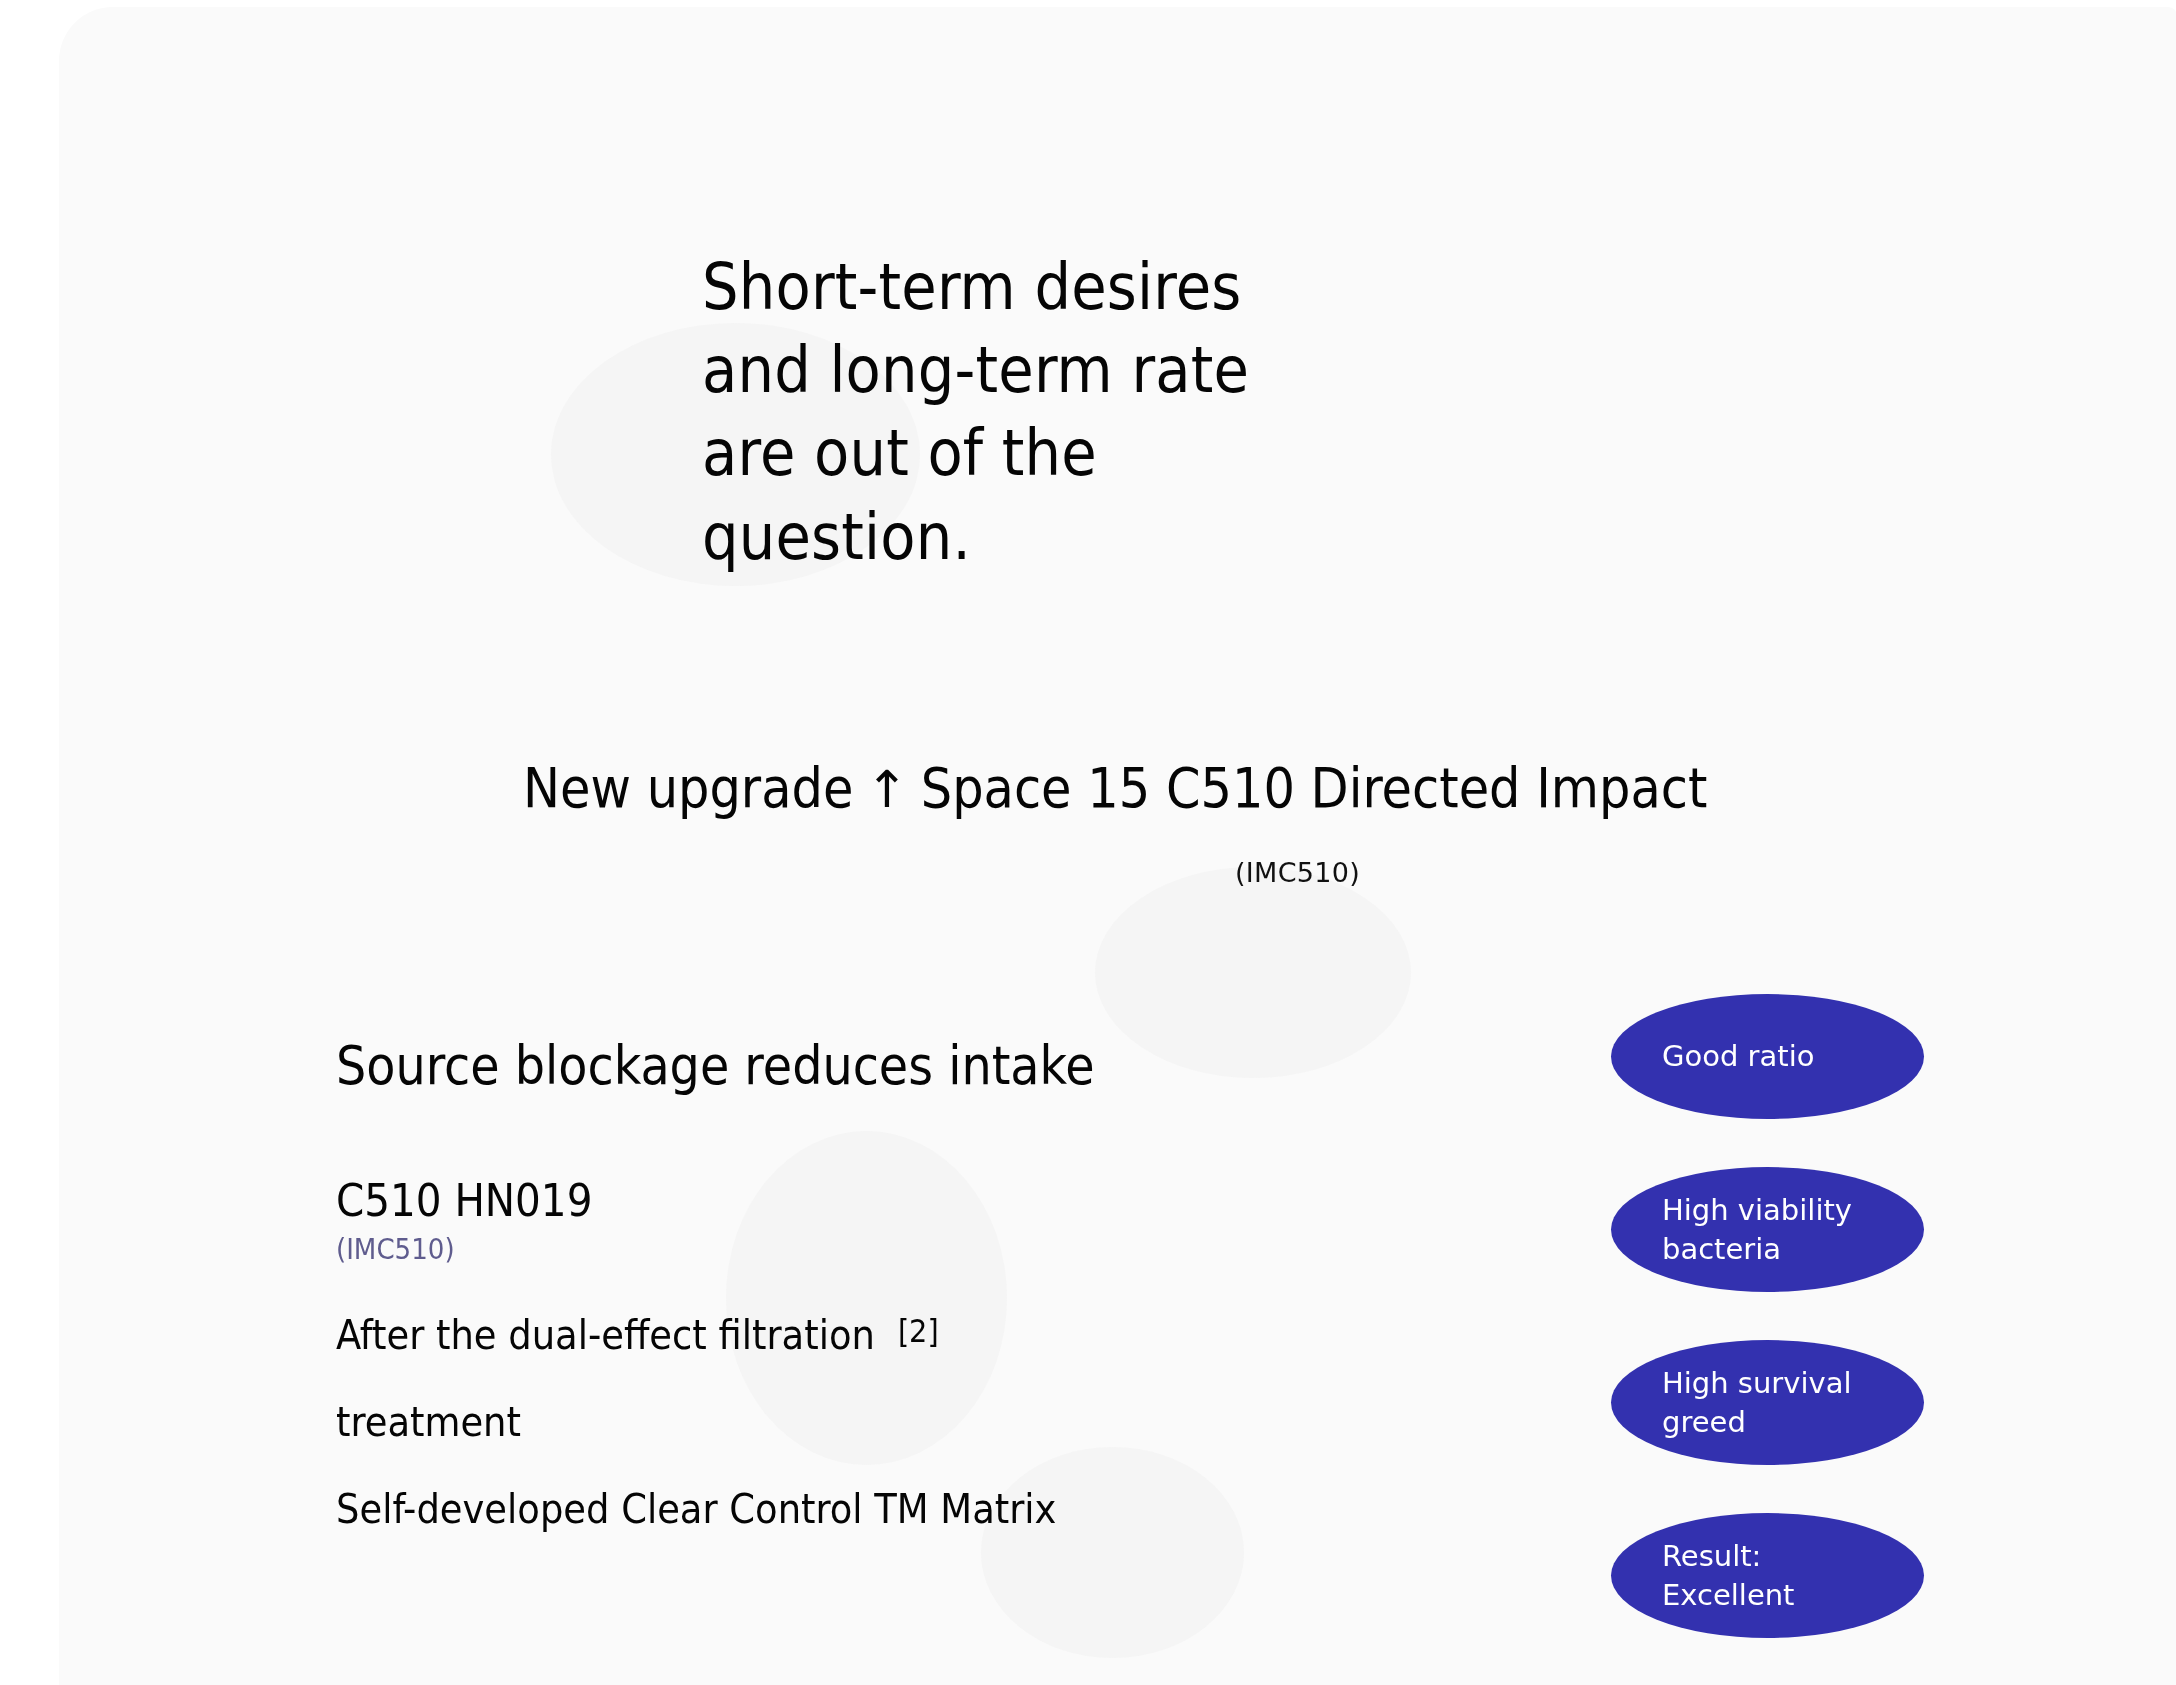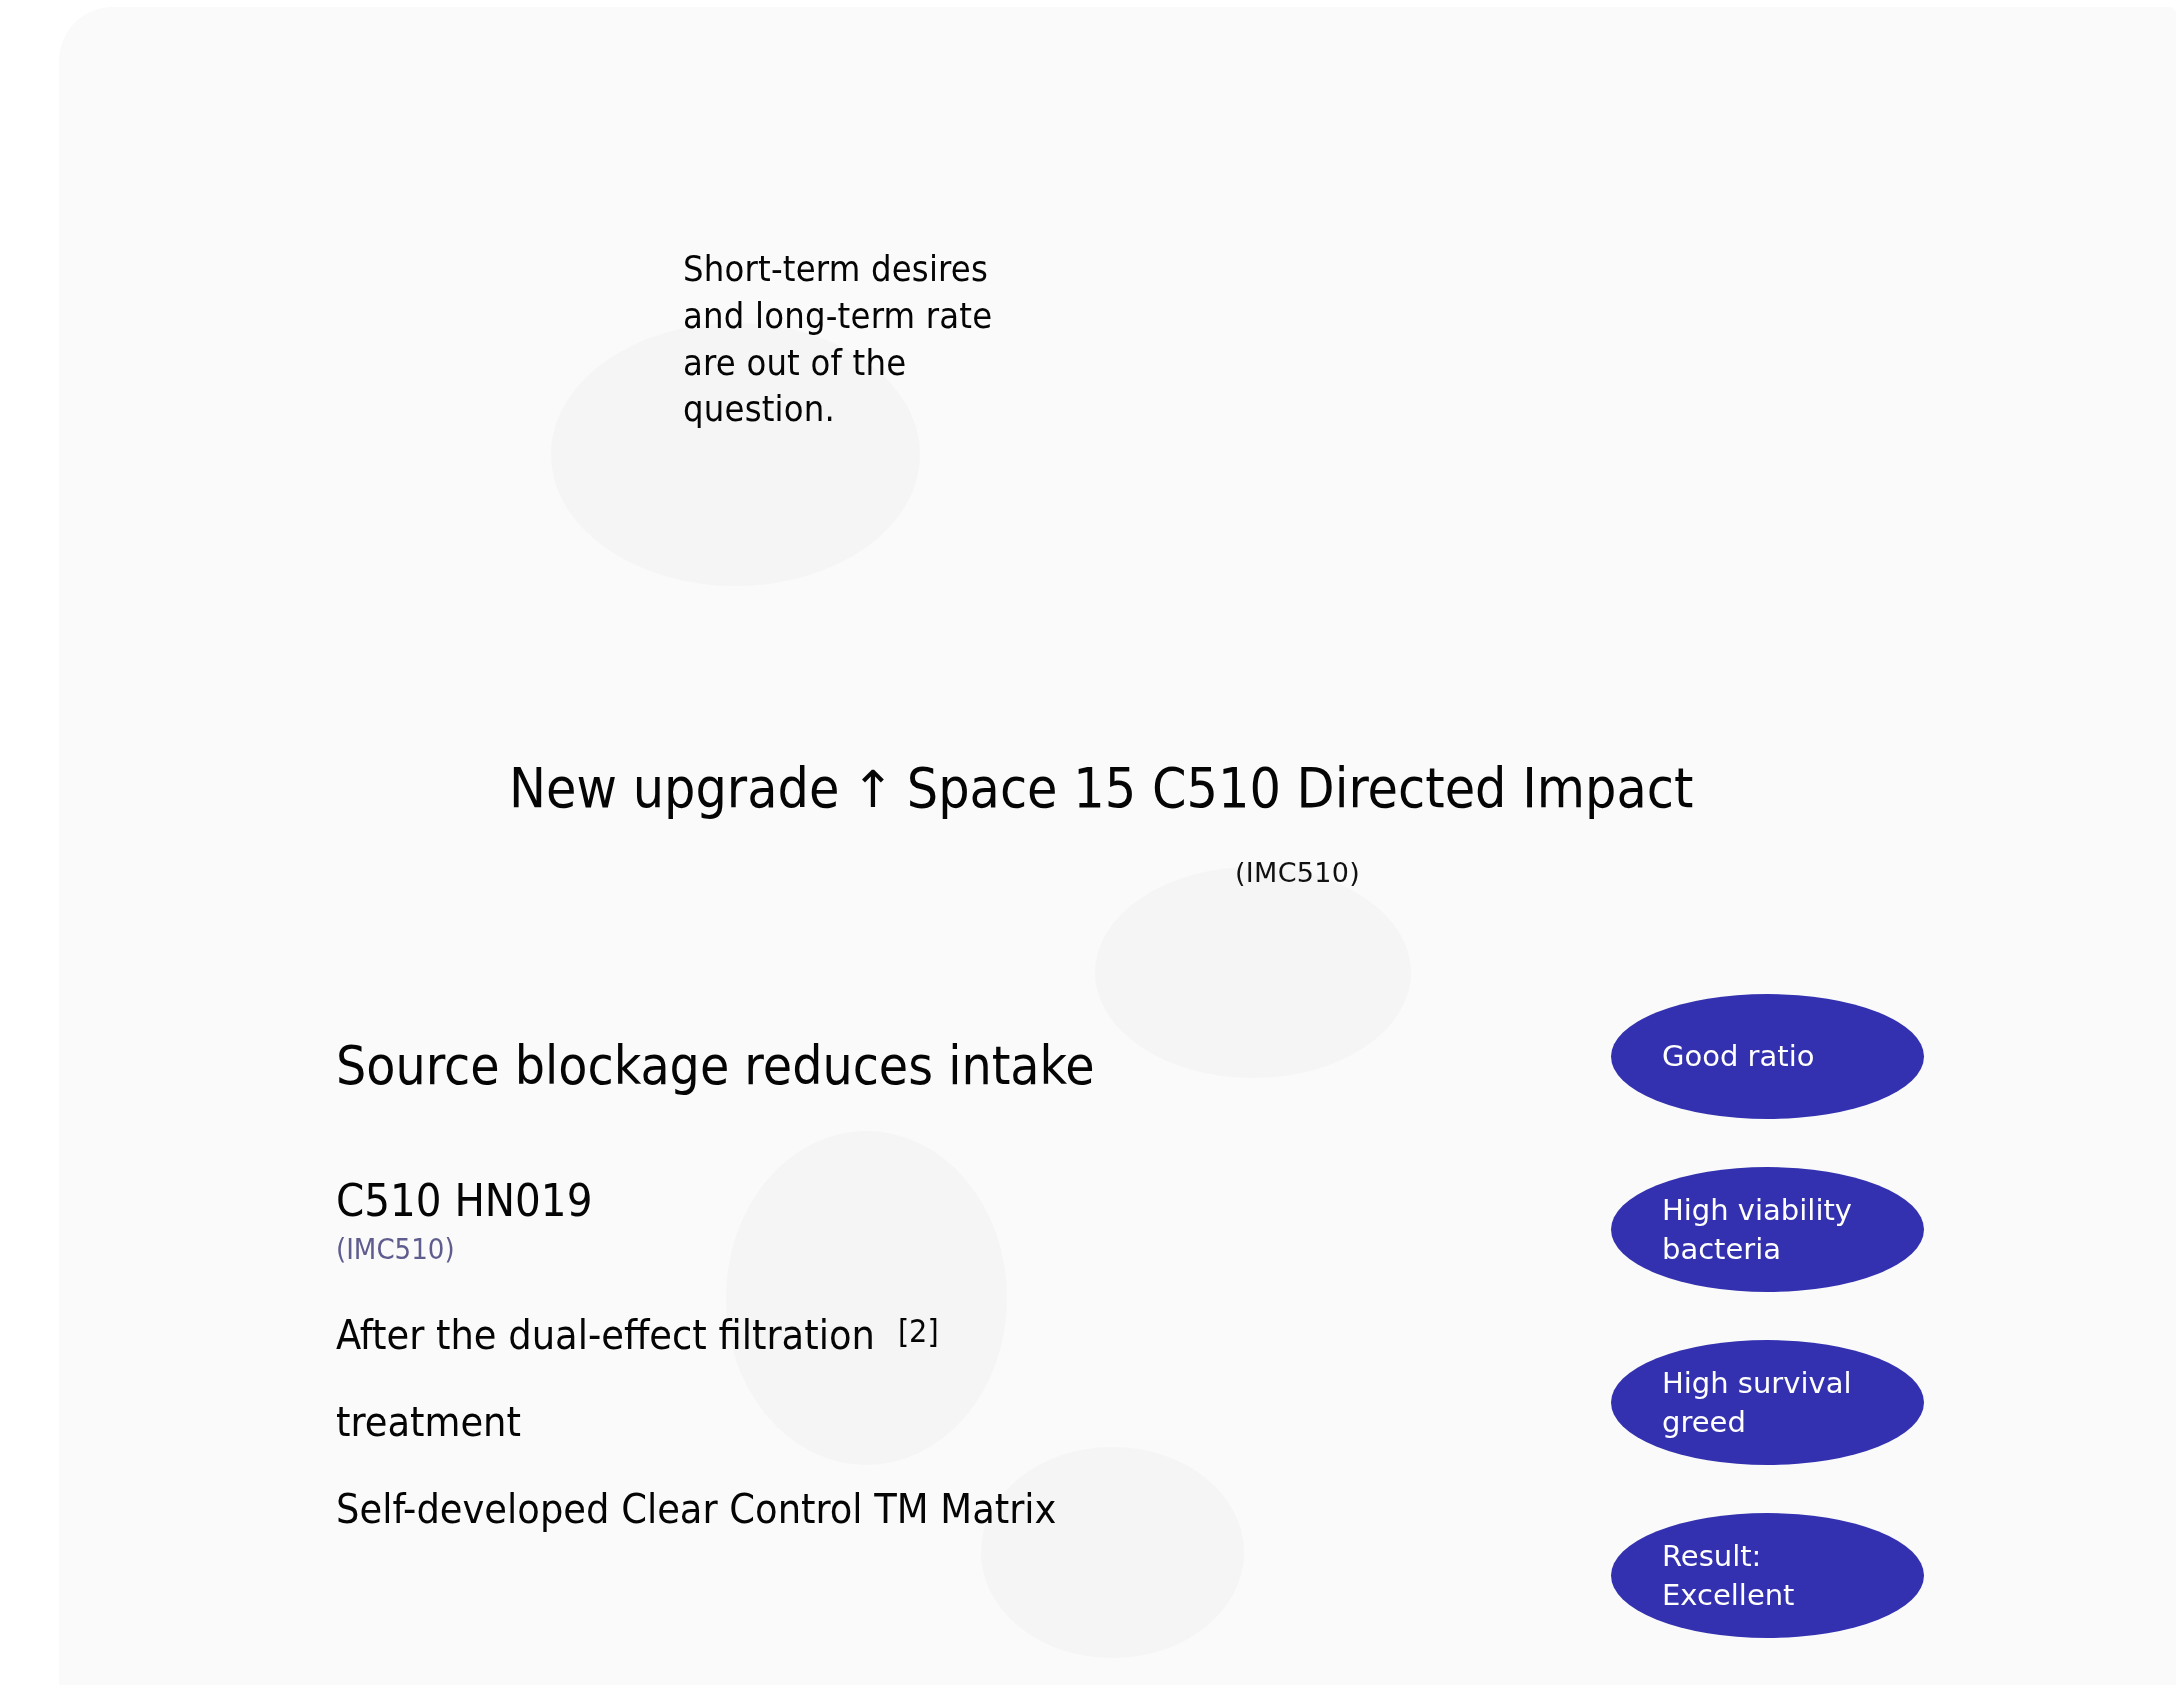--- a/index.html
+++ b/index.html
@@ -43,35 +43,35 @@
     pointer-events: none;
   }
   .wm-a { left: 492px;  top: 316px;  width: 369px; height: 263px; }
   .wm-b { left: 1036px; top: 860px;  width: 316px; height: 211px; }
   .wm-c { left: 667px;  top: 1124px; width: 281px; height: 334px; }
   .wm-d { left: 922px; top: 1440px; width: 263px; height: 211px; }
 
   
   .headline {
     position: absolute;
-    left: 624px;
+    left: 643px;
     top: 239px;
     width: 878px;
-    font-size: 36px;
+    font-size: 64px;
     line-height: 1.30;
     color: #050505;
     font-weight: 400;
     letter-spacing: 0.2px;
   }
   .headline .hl-line { display: block; white-space: nowrap; }
 
   
   .upgrade {
     position: absolute;
-    left: 450px;
+    left: 464px;
     top: 751px;
     font-size: 55px;
     line-height: 1.1;
     color: #050505;
     font-weight: 400;
     white-space: nowrap;
   }
   .upgrade .arrow-glyph {
     display: inline-block;
     padding: 0 12.3px;

